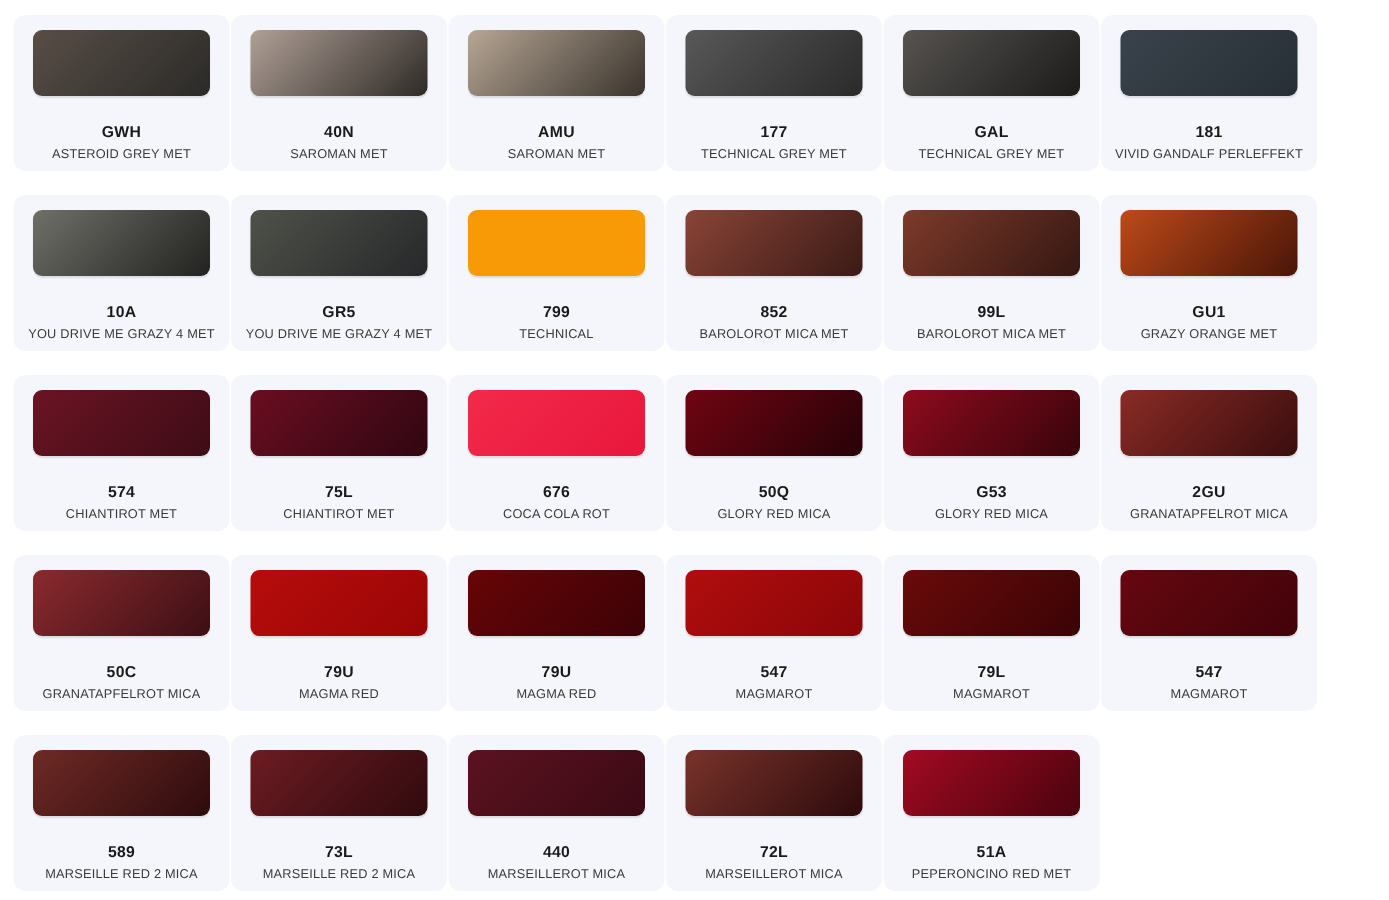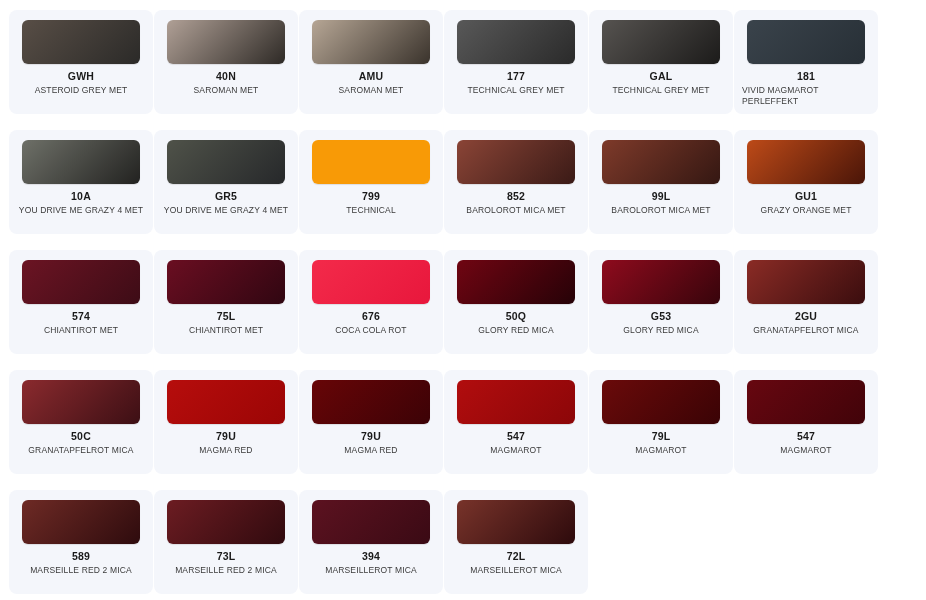--- a/index.html
+++ b/index.html
@@ -37,37 +37,37 @@
 
   .swatch-chip {
     width: 118px;
     height: 44px;
     border-radius: 6px;
     flex: 0 0 auto;
     box-shadow: 0 1px 1px rgba(0,0,0,0.10);
   }
 
   .swatch-code {
-    margin-top: 6px;
+    margin-top: 18px;
     font-size: 10.5px;
     font-weight: bold;
     color: #1a1a1a;
     letter-spacing: 0.2px;
     line-height: 12px;
     text-align: center;
   }
 
   .swatch-name {
     margin-top: 3px;
     font-size: 8.5px;
     font-weight: normal;
     color: #3a3a3a;
     letter-spacing: 0.15px;
     line-height: 10.5px;
-    text-align: left;
+    text-align: center;
     max-width: 128px;
     word-wrap: break-word;
   }
 </style>
 </head>
 <body style="background: rgb(255, 255, 255);">
 
 <div id="swatch-grid">
     <div class="swatch-card">
       <div class="swatch-chip" style="background: linear-gradient(135deg, rgb(88, 78, 70) 0%, rgb(43, 42, 40) 100%);"></div>
@@ -90,21 +90,21 @@
       <div class="swatch-name">TECHNICAL GREY MET</div>
     </div>
     <div class="swatch-card">
       <div class="swatch-chip" style="background: linear-gradient(135deg, rgb(86, 83, 80) 0%, rgb(28, 27, 26) 100%);"></div>
       <div class="swatch-code">GAL</div>
       <div class="swatch-name">TECHNICAL GREY MET</div>
     </div>
     <div class="swatch-card">
       <div class="swatch-chip" style="background: linear-gradient(135deg, rgb(58, 67, 75) 0%, rgb(39, 47, 54) 100%);"></div>
       <div class="swatch-code">181</div>
-      <div class="swatch-name">VIVID MAGMAROT PERLEFFEKT</div>
+      <div class="swatch-name">VIVID GANDALF PERLEFFEKT</div>
     </div>
     <div class="swatch-card">
       <div class="swatch-chip" style="background: linear-gradient(135deg, rgb(110, 112, 104) 0%, rgb(34, 34, 32) 100%);"></div>
       <div class="swatch-code">10A</div>
       <div class="swatch-name">YOU DRIVE ME GRAZY 4 MET</div>
     </div>
     <div class="swatch-card">
       <div class="swatch-chip" style="background: linear-gradient(135deg, rgb(79, 82, 73) 0%, rgb(38, 40, 42) 100%);"></div>
       <div class="swatch-code">GR5</div>
       <div class="swatch-name">YOU DRIVE ME GRAZY 4 MET</div>
@@ -194,21 +194,26 @@
       <div class="swatch-code">589</div>
       <div class="swatch-name">MARSEILLE RED 2 MICA</div>
     </div>
     <div class="swatch-card">
       <div class="swatch-chip" style="background: linear-gradient(135deg, rgb(108, 28, 34) 0%, rgb(48, 10, 14) 100%);"></div>
       <div class="swatch-code">73L</div>
       <div class="swatch-name">MARSEILLE RED 2 MICA</div>
     </div>
     <div class="swatch-card">
       <div class="swatch-chip" style="background: linear-gradient(135deg, rgb(92, 18, 32) 0%, rgb(58, 10, 20) 100%);"></div>
-      <div class="swatch-code">394</div>
+      <div class="swatch-code">440</div>
       <div class="swatch-name">MARSEILLEROT MICA</div>
     </div>
     <div class="swatch-card">
       <div class="swatch-chip" style="background: linear-gradient(135deg, rgb(120, 51, 42) 0%, rgb(45, 10, 12) 100%);"></div>
       <div class="swatch-code">72L</div>
       <div class="swatch-name">MARSEILLEROT MICA</div>
     </div>
+    <div class="swatch-card">
+      <div class="swatch-chip" style="background: linear-gradient(135deg, rgb(163, 10, 34) 0%, rgb(74, 3, 14) 100%);"></div>
+      <div class="swatch-code">51A</div>
+      <div class="swatch-name">PEPERONCINO RED MET</div>
+    </div>
   </div>
 
 </body></html>

